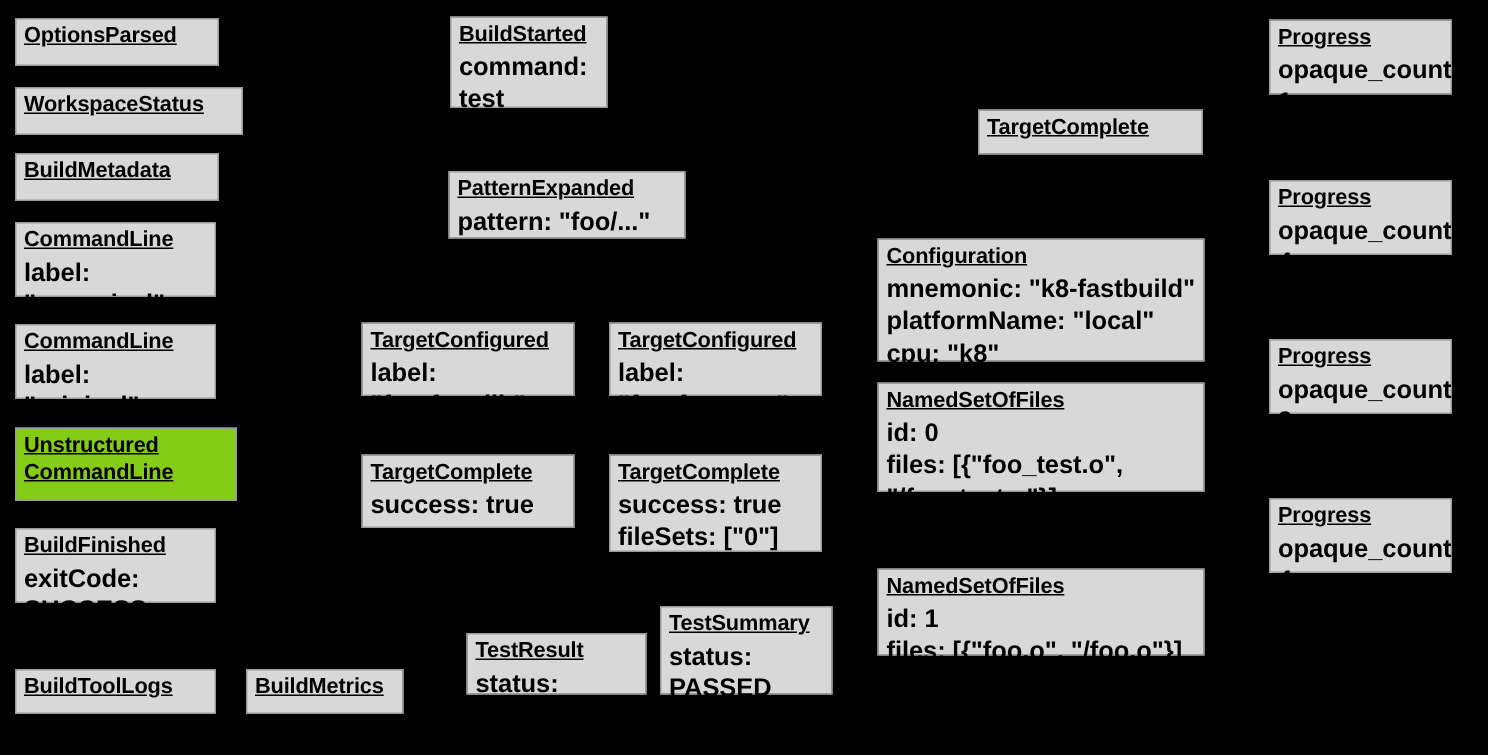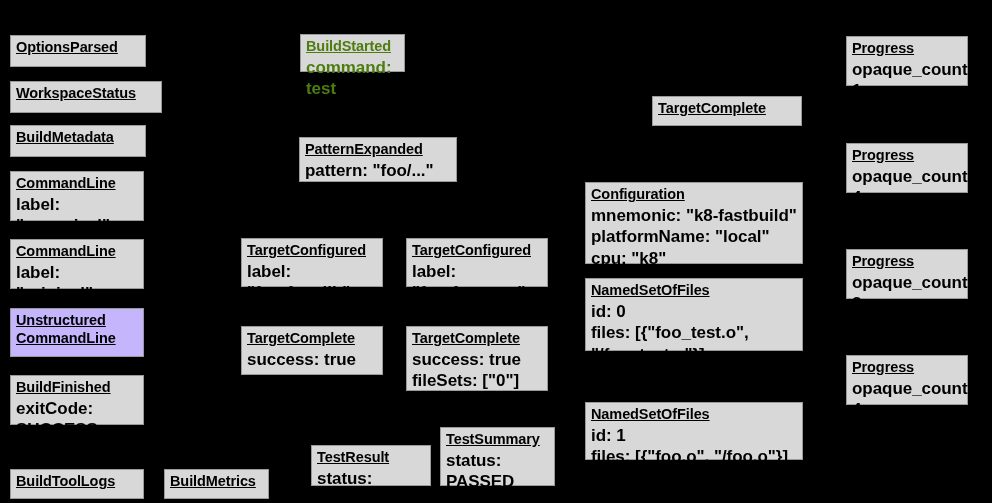--- a/index.html
+++ b/index.html
@@ -17,21 +17,20 @@
     font-family: "Liberation Sans", sans-serif;
   }
   .node {
     position: absolute;
     box-sizing: border-box;
     background: #d8d8d8;
     border: 1px solid #9a9a9a;
     padding: 3px 5px 16px 5px;
     color: #000000;
     line-height: 1.0;
-    margin-top: 23px;
   }
   .node-title {
     display: block;
     font-size: 14.5px;
     font-weight: bold;
     text-decoration: underline;
     white-space: pre-line;
     line-height: 1.22;
     letter-spacing: -0.1px;
     margin-bottom: 1px;
@@ -59,35 +58,35 @@
       <span class="node-title">BuildMetadata</span>
     </div>
     <div class="node" style="left: 10px; top: 148px; width: 134px; height: 50px; background: rgb(216, 216, 216); border-color: rgb(154, 154, 154); color: rgb(0, 0, 0);">
       <span class="node-title">CommandLine</span>
       <span class="node-fields">label: "canonical"</span>
     </div>
     <div class="node" style="left: 10px; top: 216px; width: 134px; height: 50px; background: rgb(216, 216, 216); border-color: rgb(154, 154, 154); color: rgb(0, 0, 0);">
       <span class="node-title">CommandLine</span>
       <span class="node-fields">label: "original"</span>
     </div>
-    <div class="node title-only" style="left: 10px; top: 285px; width: 134px; height: 49px; background: #c4b5fd; border-color: rgb(154, 154, 154); color: rgb(0, 0, 0);">
+    <div class="node title-only" style="left: 10px; top: 285px; width: 148px; height: 49px; background: #84cc16; border-color: rgb(154, 154, 154); color: rgb(0, 0, 0);">
       <span class="node-title">Unstructured
 CommandLine</span>
     </div>
     <div class="node" style="left: 10px; top: 352px; width: 134px; height: 50px; background: rgb(216, 216, 216); border-color: rgb(154, 154, 154); color: rgb(0, 0, 0);">
       <span class="node-title">BuildFinished</span>
       <span class="node-fields">exitCode: SUCCESS</span>
     </div>
     <div class="node title-only" style="left: 10px; top: 446px; width: 134px; height: 30px; background: rgb(216, 216, 216); border-color: rgb(154, 154, 154); color: rgb(0, 0, 0);">
       <span class="node-title">BuildToolLogs</span>
     </div>
     <div class="node title-only" style="left: 164px; top: 446px; width: 105px; height: 30px; background: rgb(216, 216, 216); border-color: rgb(154, 154, 154); color: rgb(0, 0, 0);">
       <span class="node-title">BuildMetrics</span>
     </div>
-    <div class="node" style="left: 300px; top: 11px; width: 105px; height: 38px; background: rgb(216, 216, 216); border-color: rgb(154, 154, 154); color: #4d7c0f;">
+    <div class="node" style="left: 300px; top: 11px; width: 105px; height: 61px; background: rgb(216, 216, 216); border-color: rgb(154, 154, 154); color: #000000;">
       <span class="node-title">BuildStarted</span>
       <span class="node-fields">command: test</span>
     </div>
     <div class="node" style="left: 299px; top: 114px; width: 158px; height: 45px; background: rgb(216, 216, 216); border-color: rgb(154, 154, 154); color: rgb(0, 0, 0);">
       <span class="node-title">PatternExpanded</span>
       <span class="node-fields">pattern: "foo/..."</span>
     </div>
     <div class="node" style="left: 241px; top: 215px; width: 142px; height: 49px; background: rgb(216, 216, 216); border-color: rgb(154, 154, 154); color: rgb(0, 0, 0);">
       <span class="node-title">TargetConfigured</span>
       <span class="node-fields">label: "foo:foo_lib"</span>

